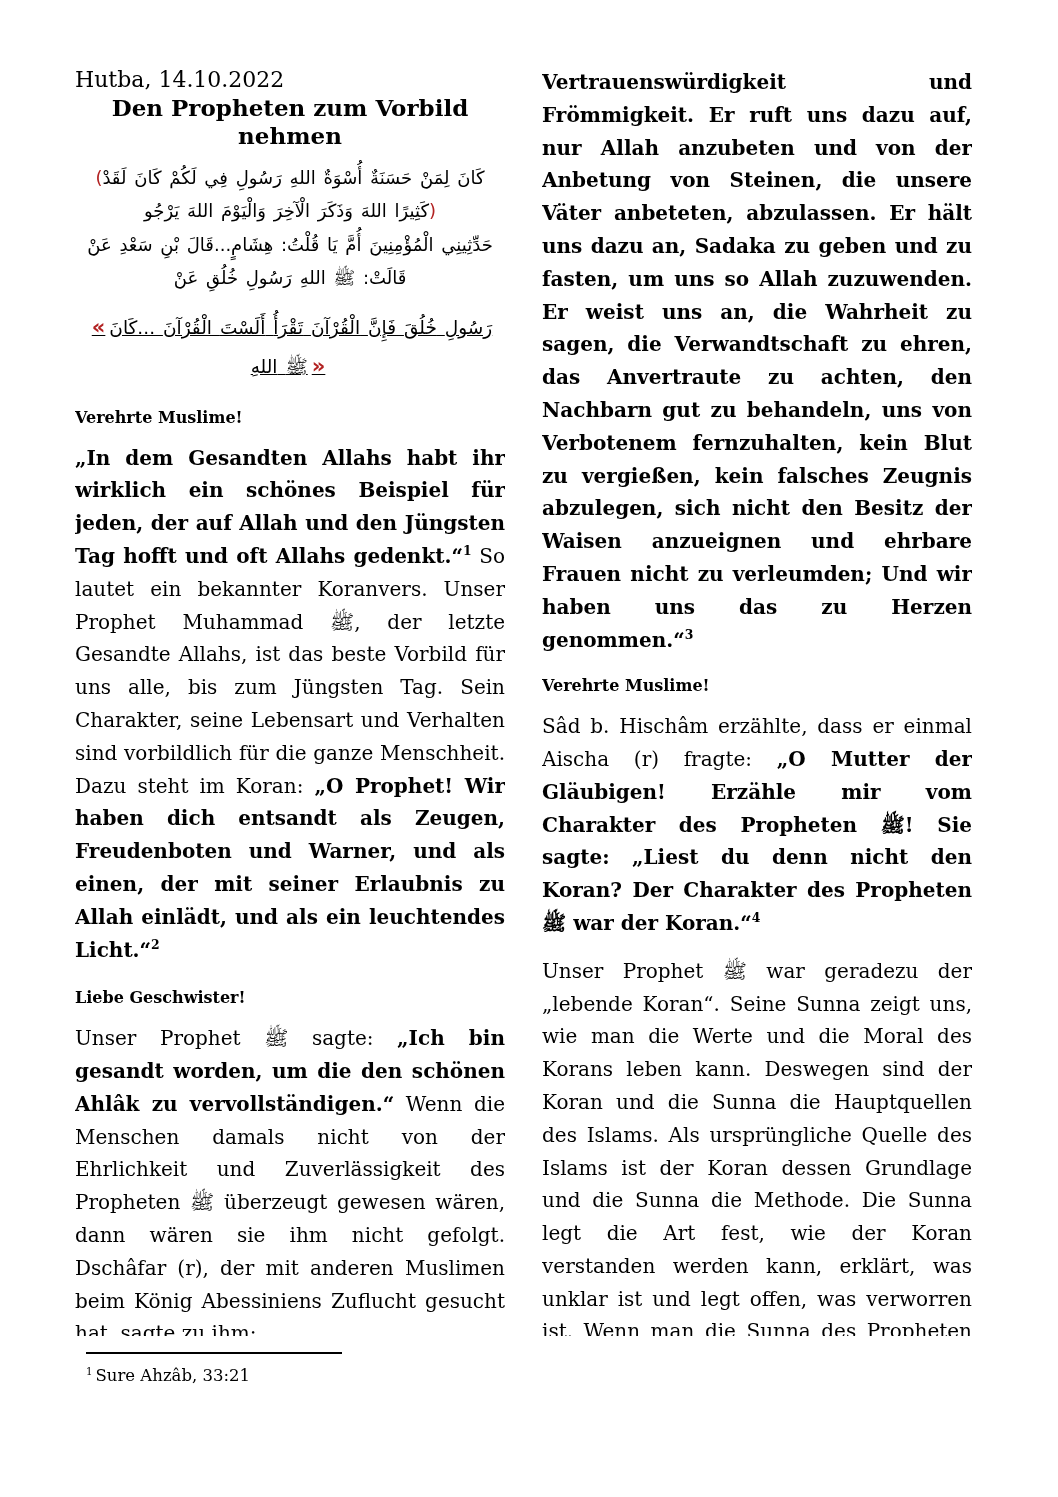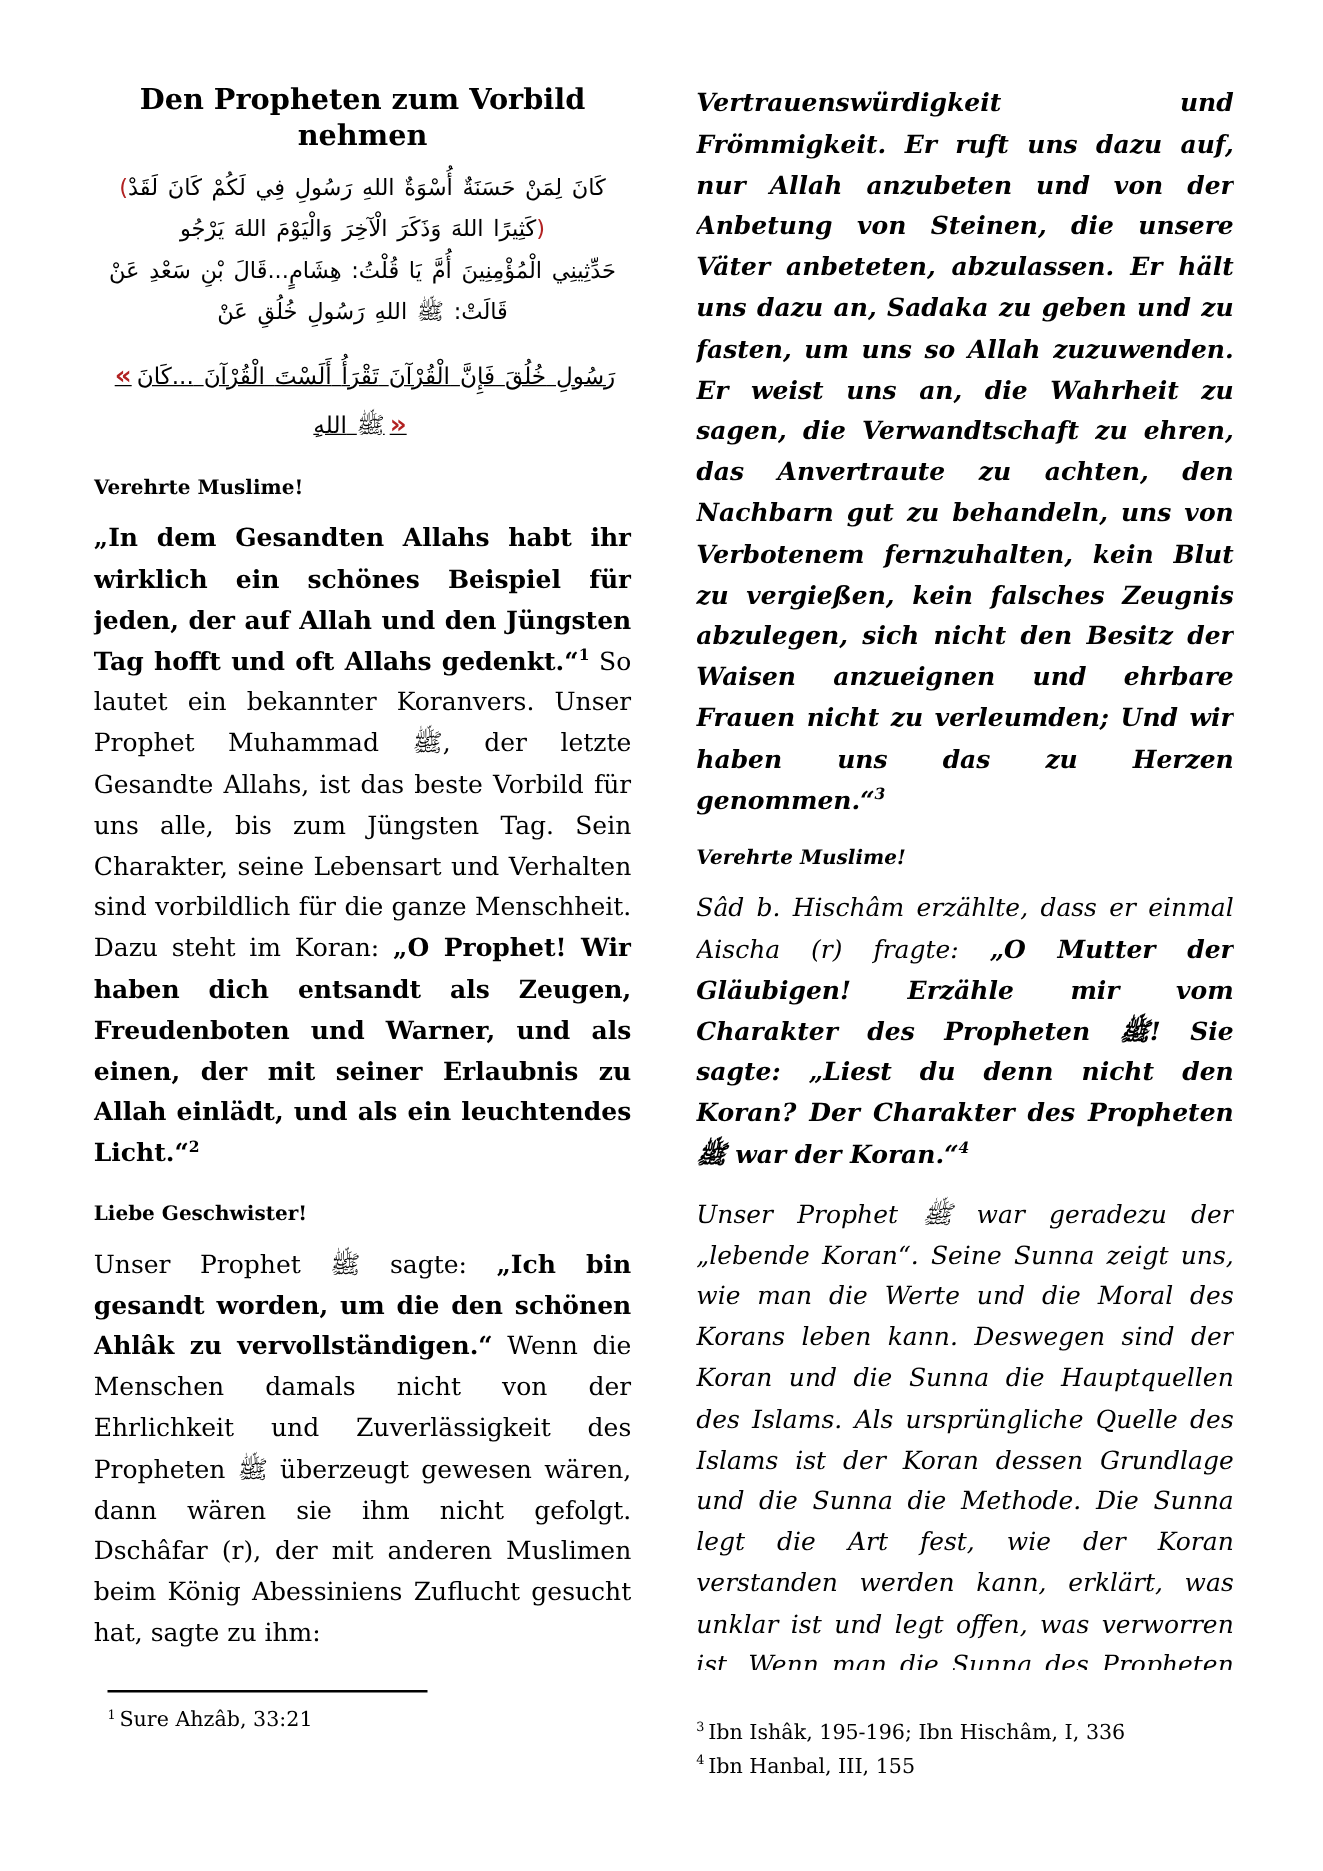--- a/index.html
+++ b/index.html
@@ -14,21 +14,21 @@
   }
   .col {
     position: absolute;
     top: 66px;
     width: 430px;
     height: 1270px;
     overflow: hidden;
     text-align: justify;
   }
   .col-left  { left: 75px; }
-  .col-right { left: 557px; font-style: italic; }
+  .col-right { left: 542px; }
 
   .date {
     font-size: 22px;
     line-height: 1.25;
     text-align: left;
   }
   .title {
     font-size: 23px;
     font-weight: bold;
     margin: 0 0 10px 0;
@@ -89,20 +89,21 @@
     margin: 0 0 9px 0;
   }
   .fn-item sup { margin-right: 3px; }
 </style>
 </head>
 <body>
 
 <div class="page">
 
   <div class="col col-left">
+    <div class="date">Hutba, 14.10.2022</div>
     <div class="title">Den Propheten zum Vorbild nehmen</div>
 
     <div class="ar-block"><span class="red" style="color: rgb(178, 34, 34);">(</span><span><bdi dir="rtl">لَقَدْ</bdi> <bdi dir="rtl">كَانَ</bdi> <bdi dir="rtl">لَكُمْ</bdi> <bdi dir="rtl">فِي</bdi> <bdi dir="rtl">رَسُولِ</bdi> <bdi dir="rtl">اللهِ</bdi> <bdi dir="rtl">أُسْوَةٌ</bdi> <bdi dir="rtl">حَسَنَةٌ</bdi> <bdi dir="rtl">لِمَنْ</bdi> <bdi dir="rtl">كَانَ</bdi> <bdi dir="rtl">يَرْجُو</bdi> <bdi dir="rtl">اللهَ</bdi> <bdi dir="rtl">وَالْيَوْمَ</bdi> <bdi dir="rtl">الْآخِرَ</bdi> <bdi dir="rtl">وَذَكَرَ</bdi> <bdi dir="rtl">اللهَ</bdi> <bdi dir="rtl">كَثِيرًا</bdi></span><span class="red" style="color: rgb(178, 34, 34);">)</span></div>
 
     <div class="ar-block"><bdi dir="rtl">عَنْ</bdi> <bdi dir="rtl">سَعْدِ</bdi> <bdi dir="rtl">بْنِ</bdi> <bdi dir="rtl">هِشَامٍ...قَالَ</bdi> <bdi dir="rtl">قُلْتُ:</bdi> <bdi dir="rtl">يَا</bdi> <bdi dir="rtl">أُمَّ</bdi> <bdi dir="rtl">الْمُؤْمِنِينَ</bdi> <bdi dir="rtl">حَدِّثِينِي</bdi> <bdi dir="rtl">عَنْ</bdi> <bdi dir="rtl">خُلُقِ</bdi> <bdi dir="rtl">رَسُولِ</bdi> <bdi dir="rtl">اللهِ</bdi> <bdi dir="rtl">ﷺ</bdi> <bdi dir="rtl">قَالَتْ:</bdi></div>
 
     <div class="ar-quote"><span class="red guill" style="color: rgb(178, 34, 34);">«</span><span><bdi dir="rtl">...كَانَ</bdi> <bdi dir="rtl">الْقُرْآنَ</bdi> <bdi dir="rtl">أَلَسْتَ</bdi> <bdi dir="rtl">تَقْرَأُ</bdi> <bdi dir="rtl">الْقُرْآنَ</bdi> <bdi dir="rtl">فَإِنَّ</bdi> <bdi dir="rtl">خُلُقَ</bdi> <bdi dir="rtl">رَسُولِ</bdi> <bdi dir="rtl">اللهِ</bdi> <bdi dir="rtl">ﷺ</bdi></span><span class="red guill" style="color: rgb(178, 34, 34);">»</span></div>
 
     <div class="heading">Verehrte Muslime!</div>
     <p class="para"><span class="b">„In dem Gesandten Allahs habt ihr wirklich ein schönes Beispiel für jeden, der auf Allah und den Jüngsten Tag hofft und oft Allahs gedenkt.“</span><sup class="b">1</sup><span> So lautet ein bekannter Koranvers. Unser Prophet Muhammad ﷺ, der letzte Gesandte Allahs, ist das beste Vorbild für uns alle, bis zum Jüngsten Tag. Sein Charakter, seine Lebensart und Verhalten sind vorbildlich für die ganze Menschheit. Dazu steht im Koran: </span><span class="b">„O Prophet! Wir haben dich entsandt als Zeugen, Freudenboten und Warner, und als einen, der mit seiner Erlaubnis zu Allah einlädt, und als ein leuchtendes Licht.“</span><sup class="b">2</sup></p>
@@ -116,18 +117,14 @@
     <p class="para"><span>Sâd b. Hischâm erzählte, dass er einmal Aischa (r) fragte: </span><span class="b">„O Mutter der Gläubigen! Erzähle mir vom Charakter des Propheten ﷺ! Sie sagte: „Liest du denn nicht den Koran? Der Charakter des Propheten ﷺ war der Koran.“</span><sup class="b">4</sup></p>
     <p class="para">Unser Prophet ﷺ war geradezu der „lebende Koran“. Seine Sunna zeigt uns, wie man die Werte und die Moral des Korans leben kann. Deswegen sind der Koran und die Sunna die Hauptquellen des Islams. Als ursprüngliche Quelle des Islams ist der Koran dessen Grundlage und die Sunna die Methode. Die Sunna legt die Art fest, wie der Koran verstanden werden kann, erklärt, was unklar ist und legt offen, was verworren ist. Wenn man die Sunna des Propheten ﷺ versteht und anwendet, versteht und lebt man dadurch auch gleichzeitig den Koran. Deswegen ist für uns Muslime die Sunna des Propheten so verbindlich und bestimmend.</p>
 
   </div>
 
   <div class="footnotes fn-left">
     <div class="fn-rule"></div>
     <div class="fn-item"><sup>1</sup><span>Sure Ahzâb, 33:21</span></div>
   </div>
 
-  <div class="footnotes fn-right">
-    <div class="fn-item"><sup>3</sup><span>Ibn Ishâk, 195-196; Ibn Hischâm, I, 336</span></div>
-    <div class="fn-item"><sup>4</sup><span>Ibn Hanbal, III, 155</span></div>
-  </div>
 
 </div>
 
 </body></html>

